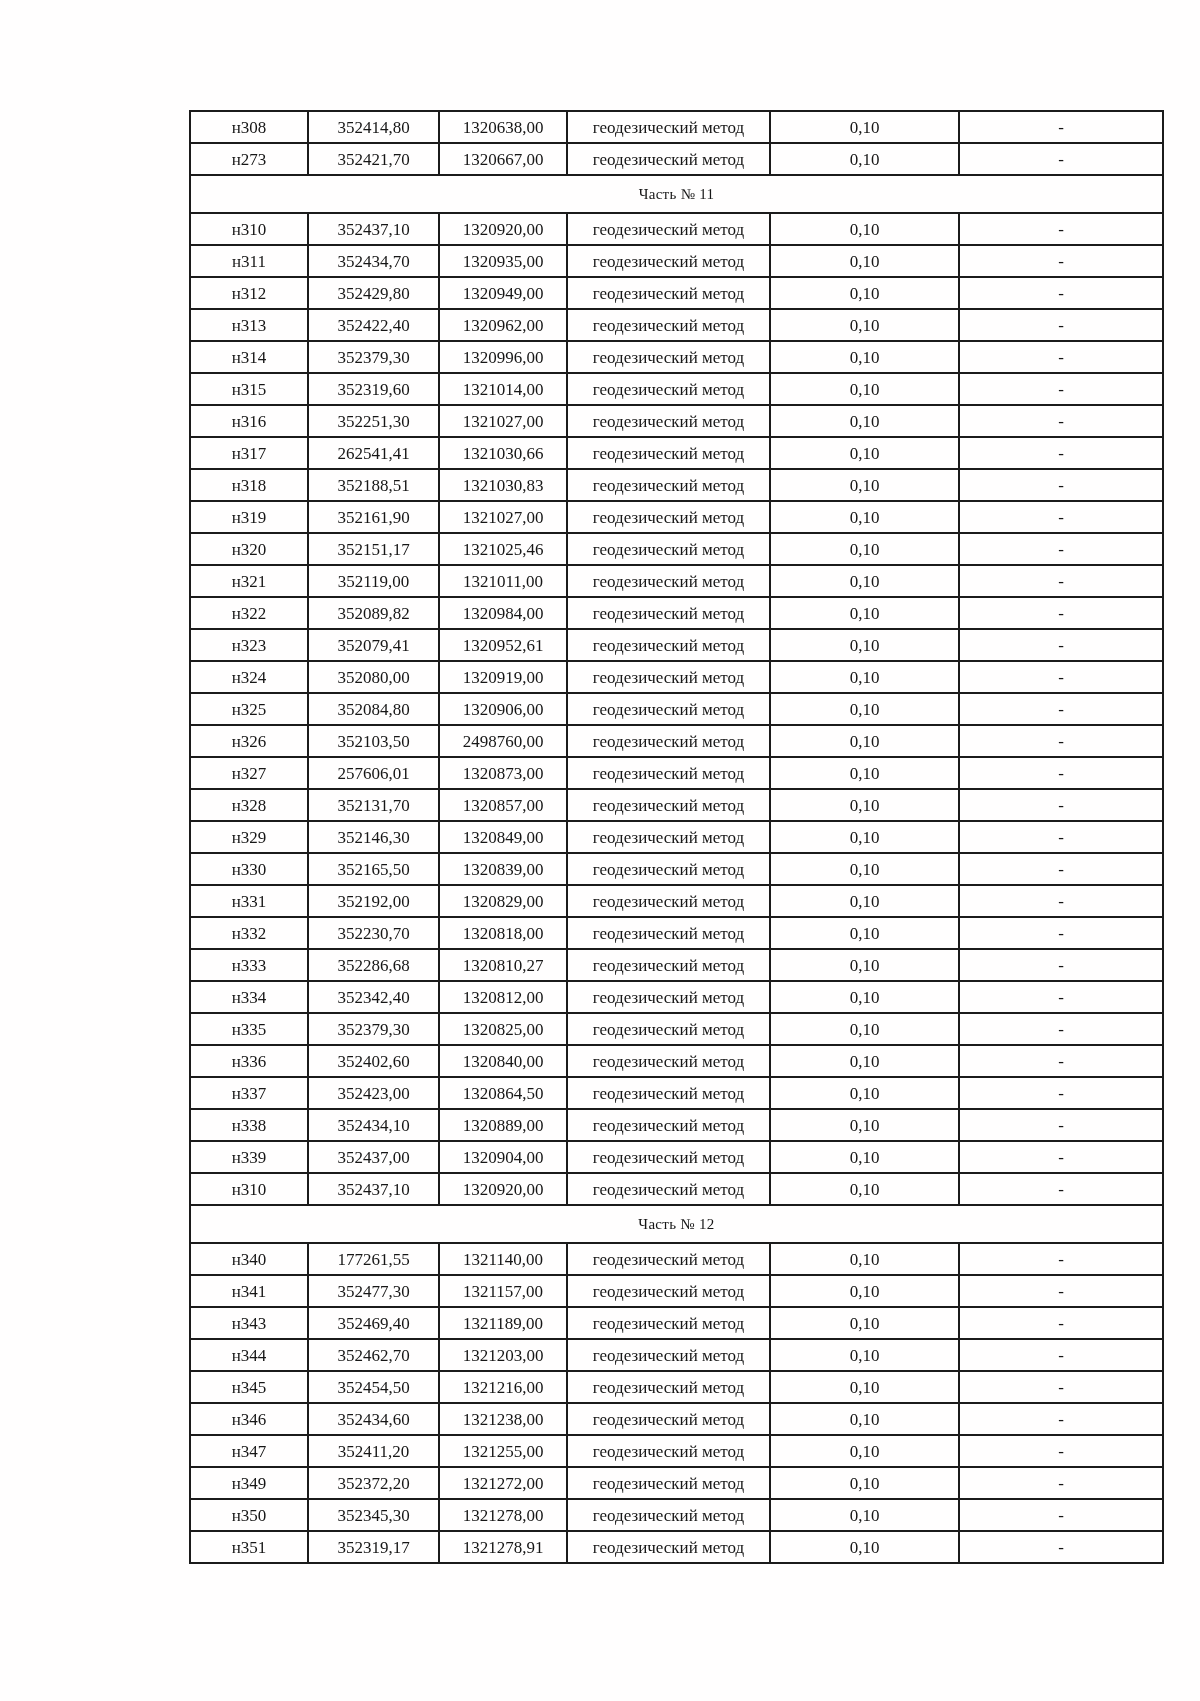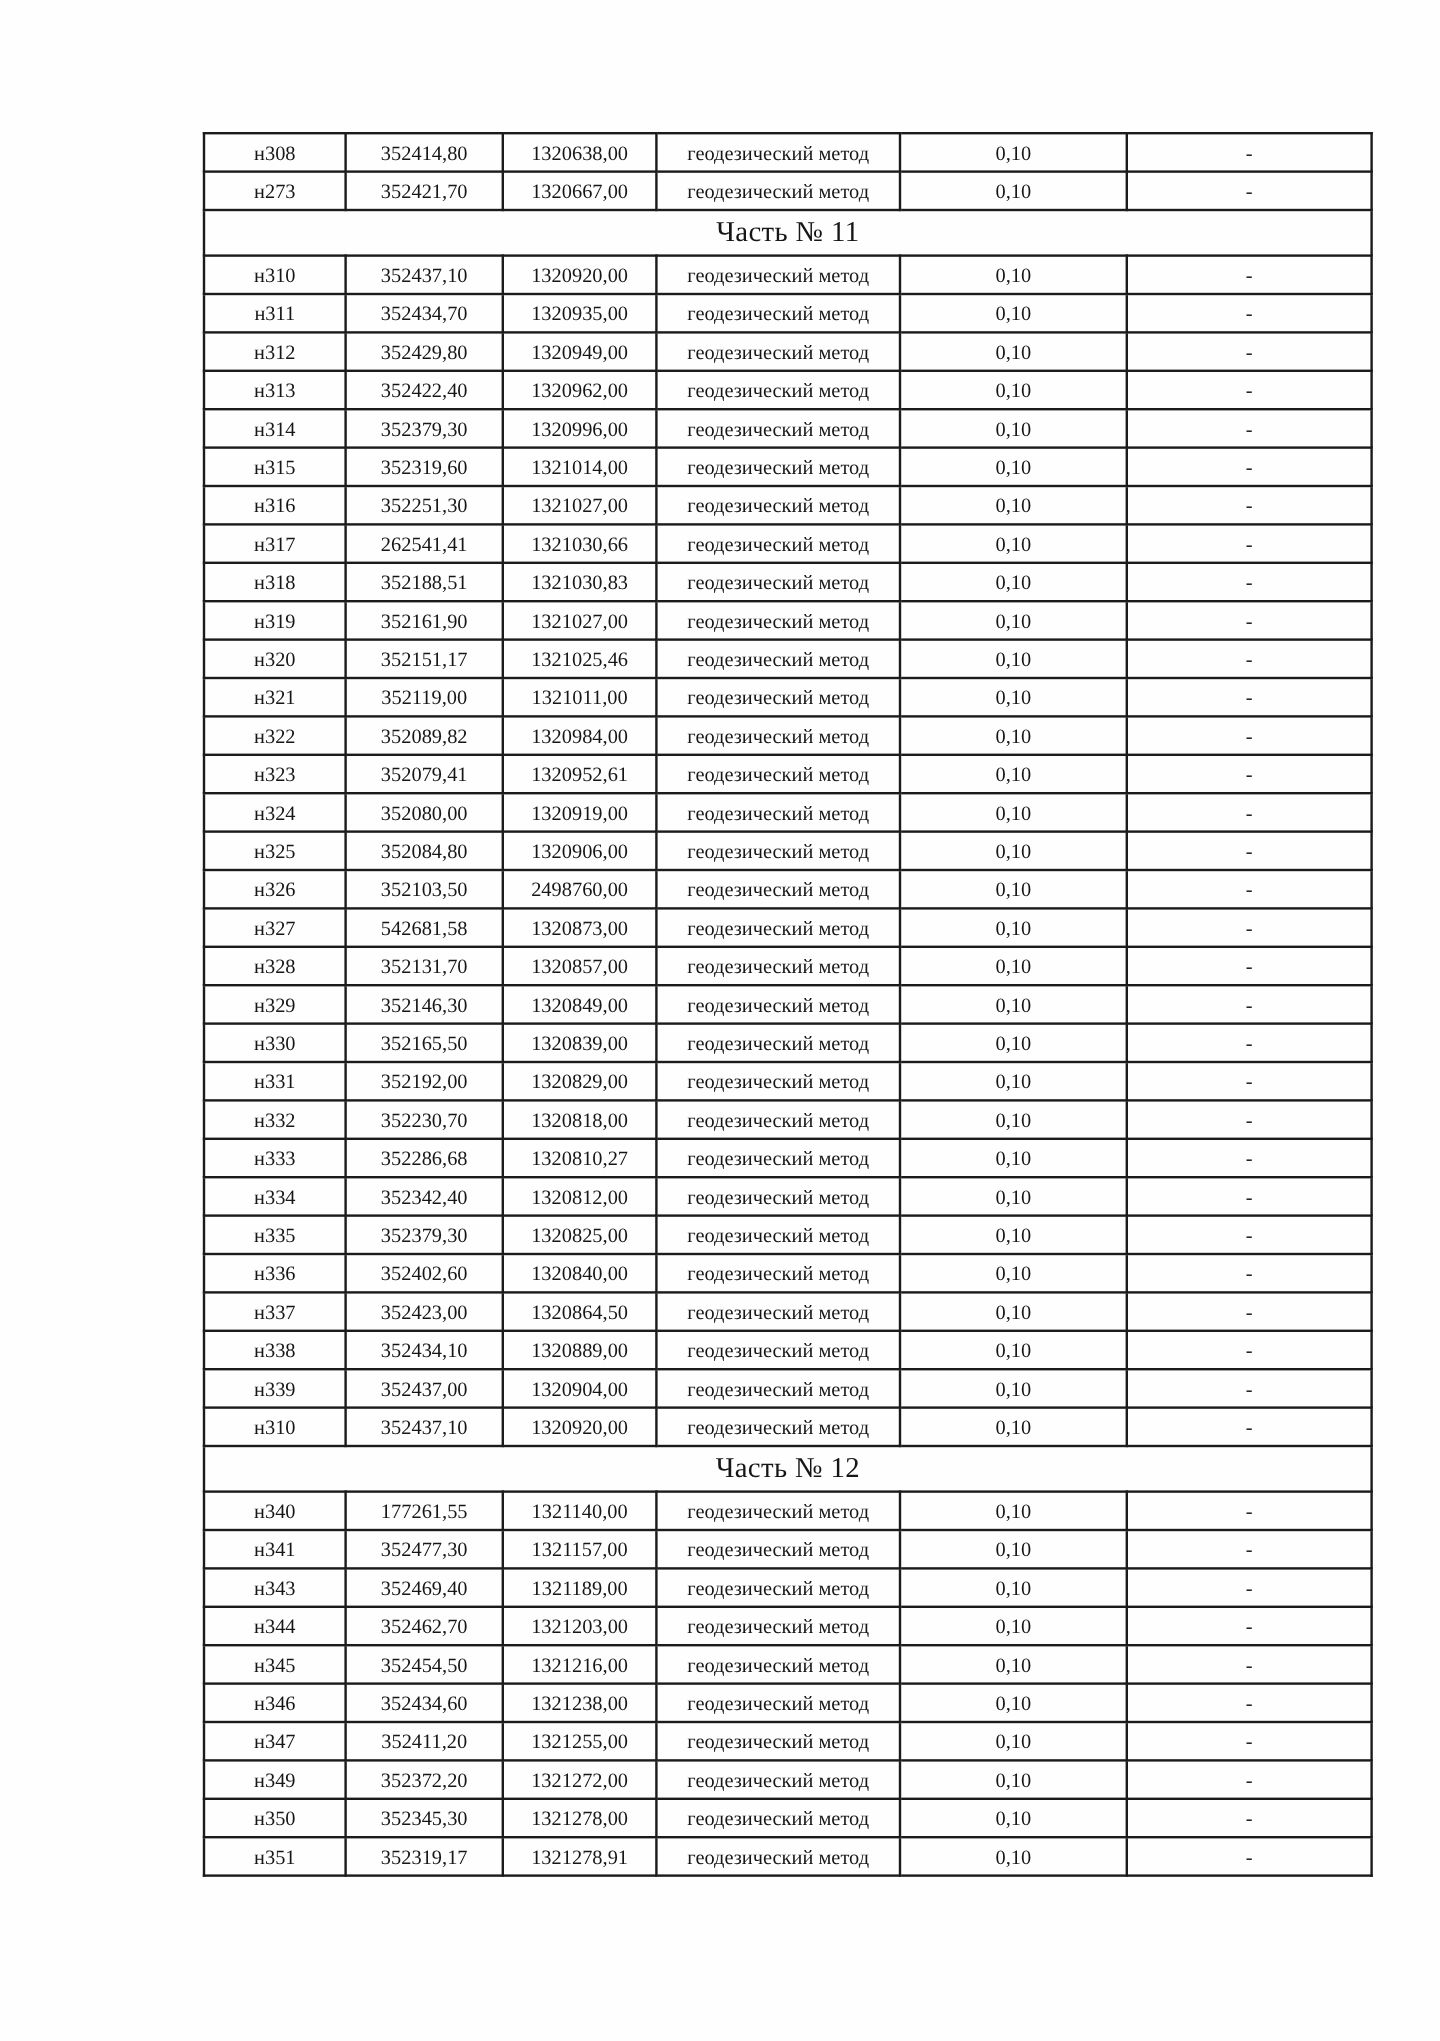--- a/index.html
+++ b/index.html
@@ -14,41 +14,41 @@
     font-family: "Liberation Serif", "DejaVu Serif", serif;
     color: #141414;
   }
   .page {
     position: absolute;
     inset: 0;
     background: #fffefe;
   }
   table.coords {
     position: absolute;
-    left: 169px;
+    left: 189px;
     top: 110px;
     width: 973px;
     border-collapse: collapse;
     table-layout: fixed;
   }
   table.coords td {
     border: 2px solid #1b1b1b;
     height: 30px;
     padding: 0 2px;
     text-align: center;
     vertical-align: middle;
     font-size: 17px;
     line-height: 1;
     white-space: nowrap;
     overflow: hidden;
     color: #161616;
   }
   table.coords tr.section-row td {
     height: 36px;
-    font-size: 24px;
+    font-size: 15px;
     letter-spacing: 0.3px;
   }
 </style>
 </head>
 <body>
 
 <div class="page">
   <table class="coords">
     <colgroup>
       <col style="width:118px">
@@ -209,21 +209,21 @@
         <tr>
           <td>н326</td>
           <td>352103,50</td>
           <td>2498760,00</td>
           <td>геодезический метод</td>
           <td>0,10</td>
           <td>-</td>
         </tr>
         <tr>
           <td>н327</td>
-          <td>542681,58</td>
+          <td>257606,01</td>
           <td>1320873,00</td>
           <td>геодезический метод</td>
           <td>0,10</td>
           <td>-</td>
         </tr>
         <tr>
           <td>н328</td>
           <td>352131,70</td>
           <td>1320857,00</td>
           <td>геодезический метод</td>

